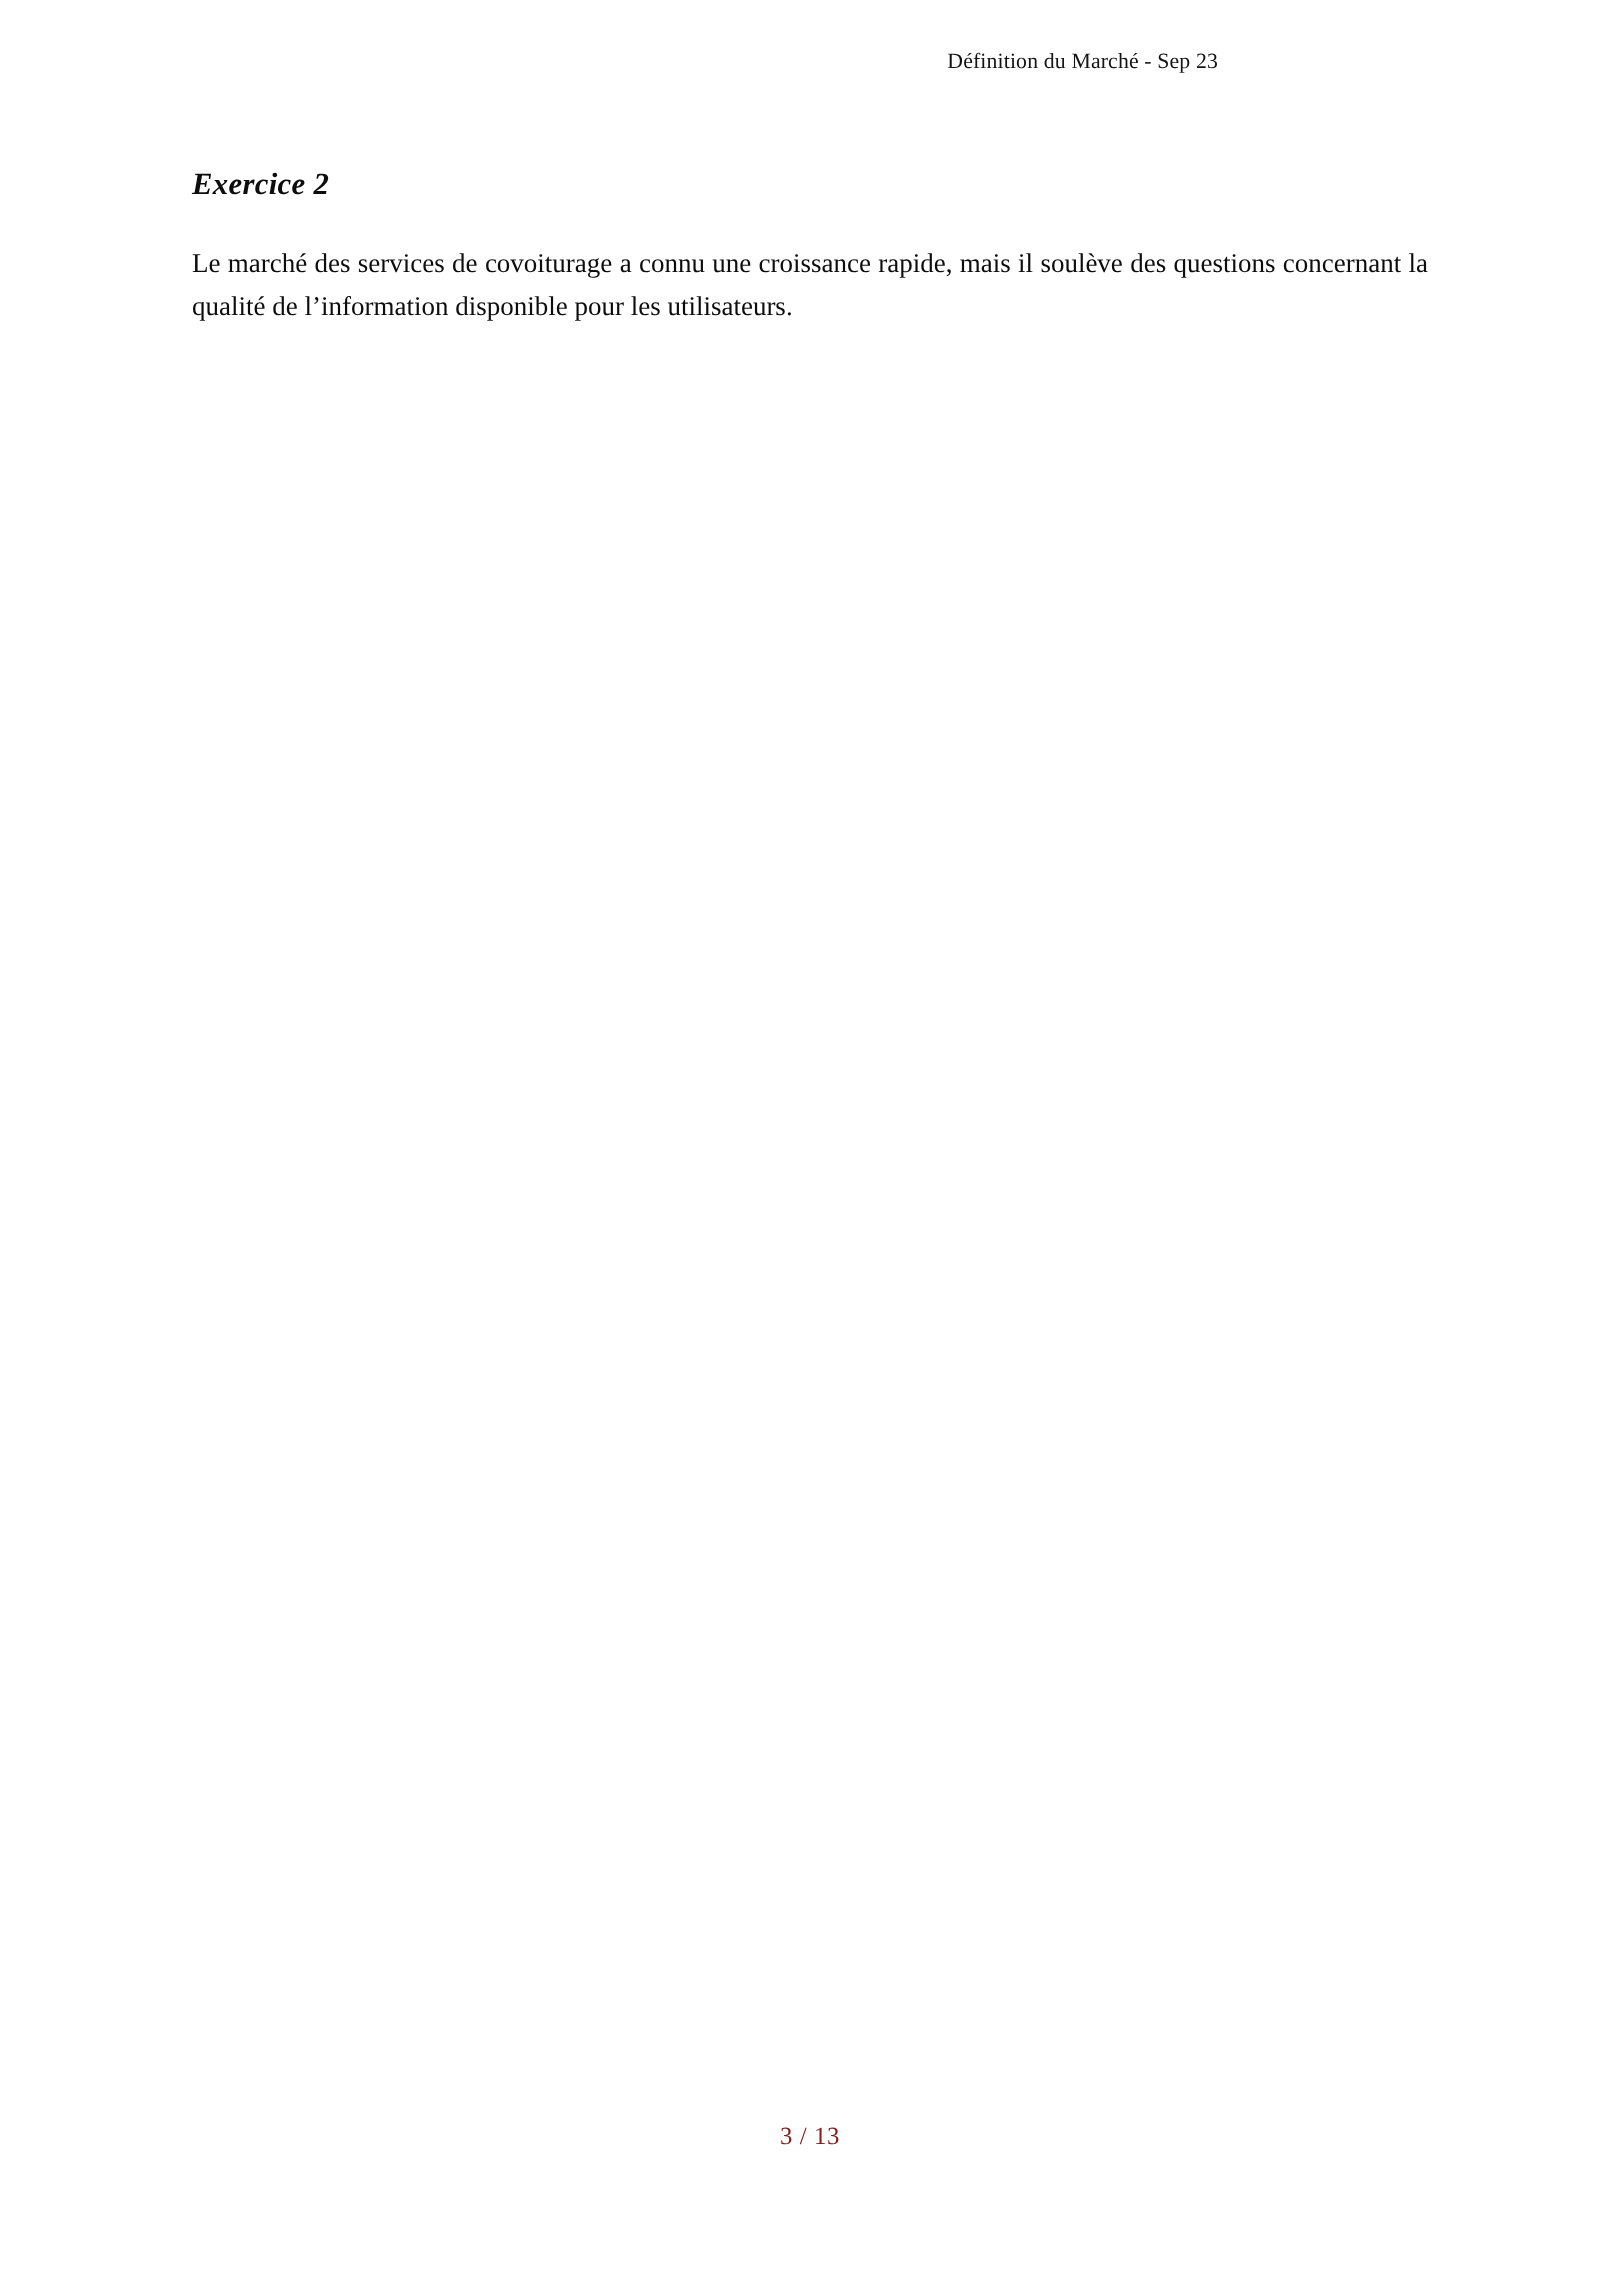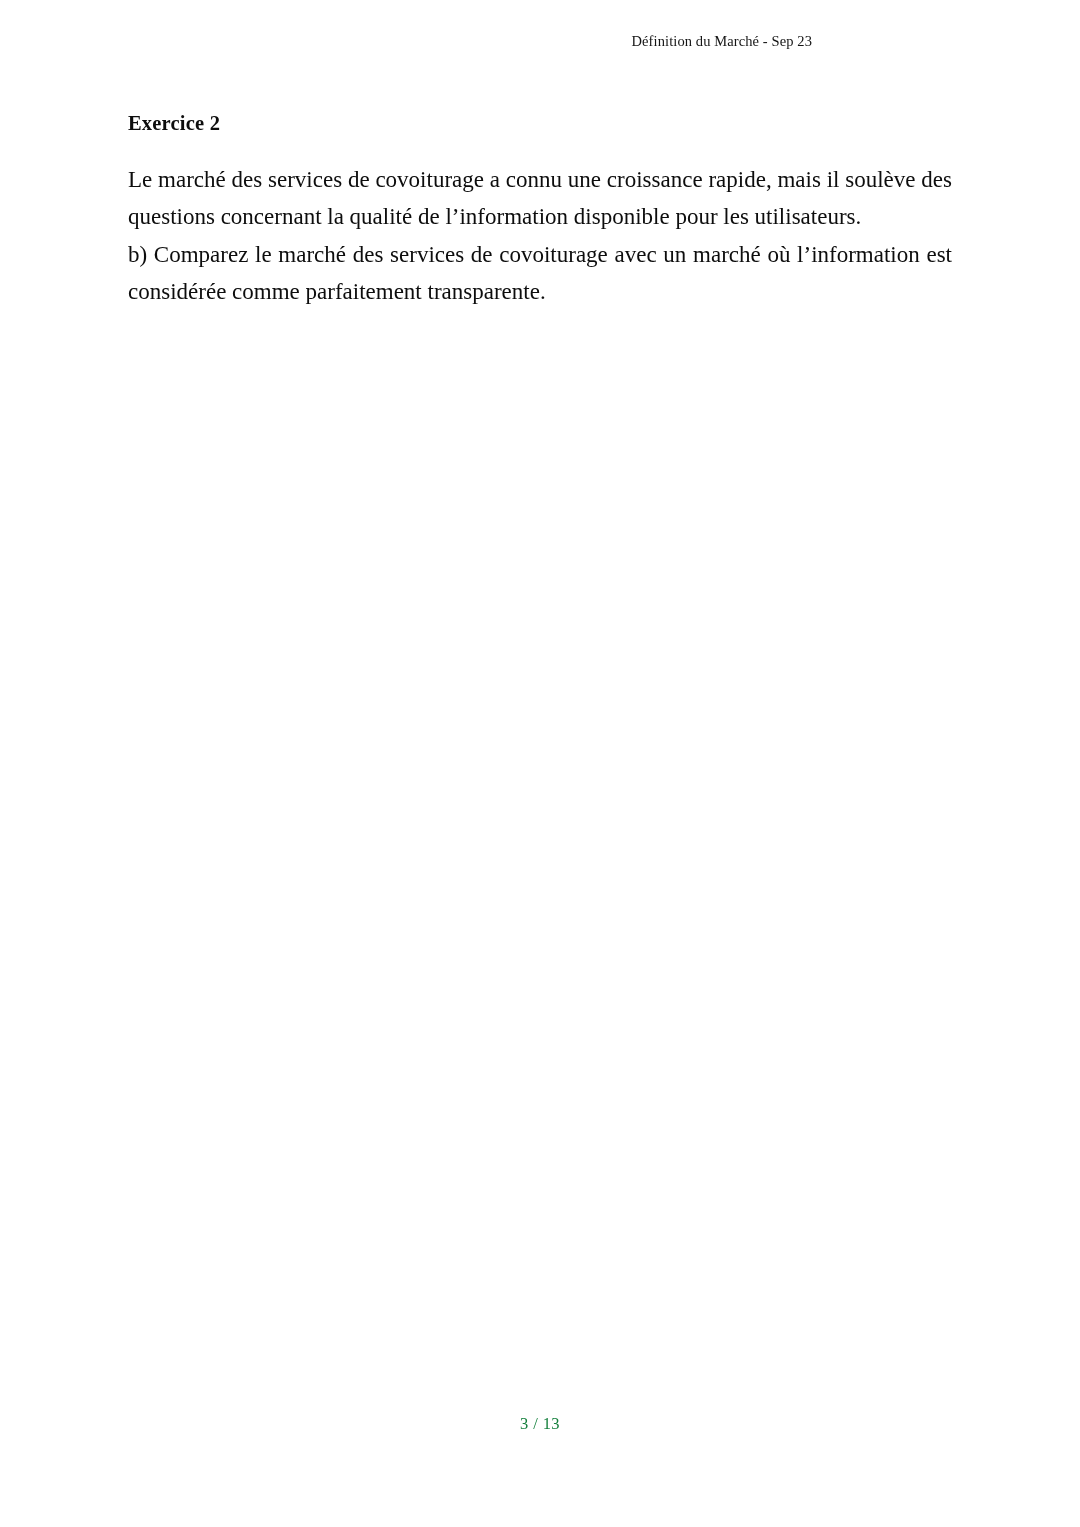--- a/index.html
+++ b/index.html
@@ -34,55 +34,55 @@
     position: absolute;
     top: 112px;
     left: 128px;
     width: 824px;
   }
   .exercise-title {
     font-size: 20.5px;
     font-weight: bold;
     letter-spacing: 0.2px;
     margin: 0 0 26px 0;
+    font-style: italic;
   }
   .body-block {
-    font-size: 23px;
+    font-size: 18px;
     line-height: 1.62;
     text-align: justify;
     text-justify: inter-word;
     margin: 0;
   }
   .body-block p {
     margin: 0;
   }
   .footer {
     position: absolute;
     bottom: 93px;
     left: 0;
     width: 1080px;
     text-align: center;
     font-size: 16.5px;
     letter-spacing: 0.4px;
-    color: #15803d;
+    color: #7f1d1d;
   }
 </style>
 </head>
 <body>
 
 <div class="page">
 
   <div class="running-header">Définition du Marché - Sep 23</div>
 
   <div class="content">
 
     <h1 class="exercise-title">Exercice 2</h1>
 
     <div class="body-block">
       <p>Le marché des services de covoiturage a connu une croissance rapide, mais il soulève des questions concernant la qualité de l’information disponible pour les utilisateurs.</p>
-      <p>b) Comparez le marché des services de covoiturage avec un marché où l’information est considérée comme parfaitement transparente.</p>
     </div>
 
   </div>
 
   <div class="footer">3 / 13</div>
 
 </div>
 
 </body></html>

